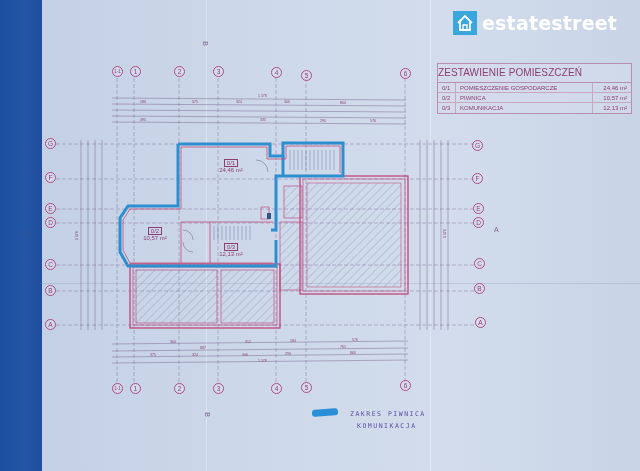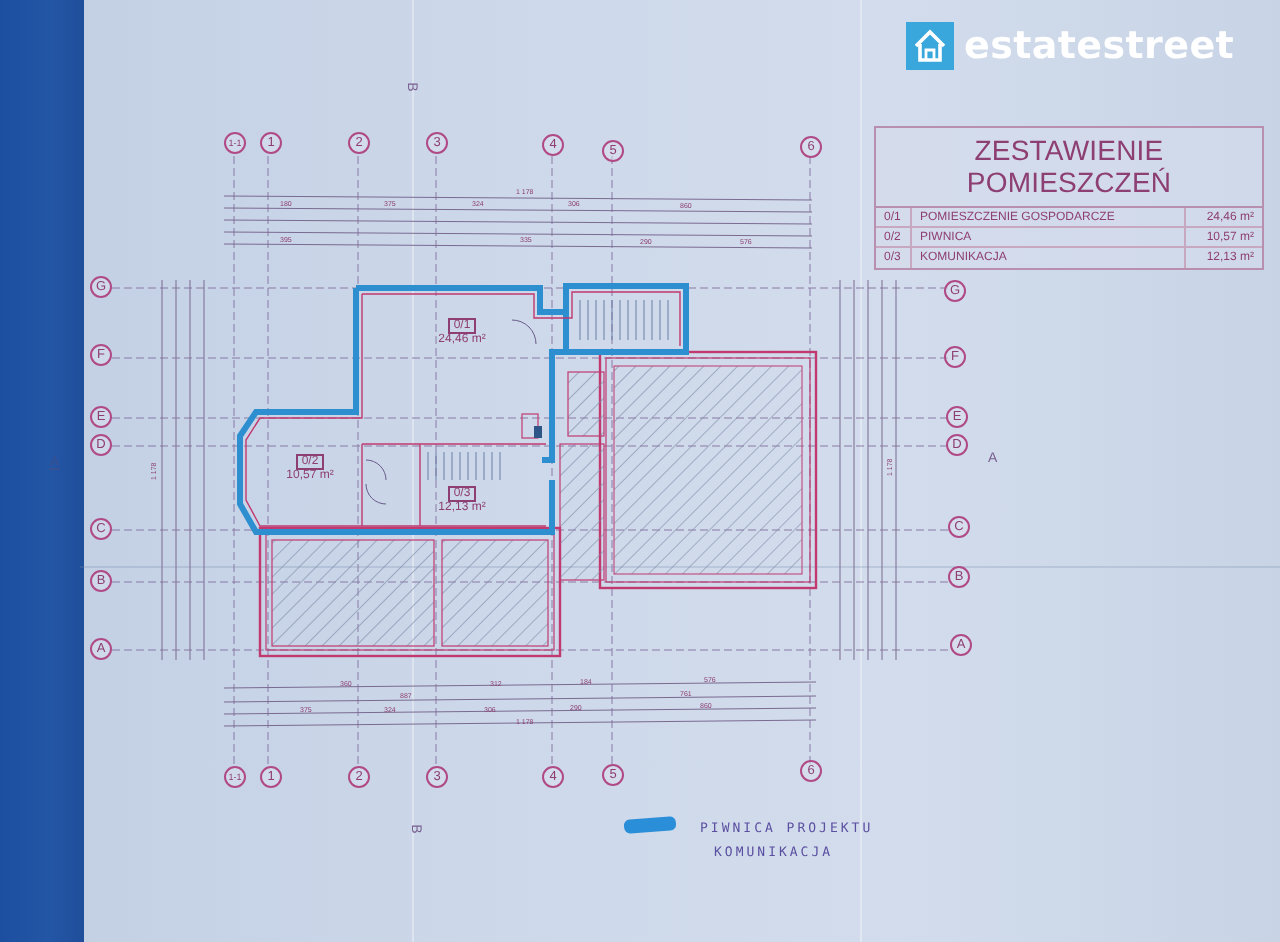--- a/index.html
+++ b/index.html
@@ -13,21 +13,21 @@
     .fold-v { position: absolute; top: 0; width: 1px; height: 471px; background: rgba(255,255,255,0.35); }
     .fold-h { position: absolute; left: 40px; width: 600px; height: 1px; background: rgba(120,140,170,0.25); }
 
     svg.plan { position: absolute; left: 0; top: 0; }
 
     .logo { position: absolute; left: 453px; top: 9px; height: 28px; display: flex; align-items: center; gap: 5px; }
     .logo-icon { width: 24px; height: 24px; background: #39a7dc; display: flex; align-items: center; justify-content: center; }
     .logo-text { color: #ffffff; font-family: "DejaVu Sans", sans-serif; font-weight: bold; font-size: 19px; letter-spacing: 0.2px; }
 
     .table { position: absolute; left: 437px; top: 63px; width: 195px; border: 1px solid #b98fb0; background: rgba(214,220,236,0.6); }
-    .table .title { font-size: 14px; color: #8d3e72; text-align: center; padding: 3px 0 4px; border-bottom: 1px solid #b98fb0; letter-spacing: 0.1px; }
+    .table .title { font-size: 10px; color: #8d3e72; padding: 3px 0 4px; border-bottom: 1px solid #b98fb0; letter-spacing: 0.1px; }
     .table .row { display: flex; font-size: 6px; color: #8d3e72; height: 10px; line-height: 10px; border-bottom: 1px solid #c7a8c0; }
     .table .row:last-child { border-bottom: none; }
     .table .c1 { width: 18px; padding-left: 4px; border-right: 1px solid #c7a8c0; }
     .table .c2 { flex: 1; padding-left: 4px; border-right: 1px solid #c7a8c0; }
     .table .c3 { width: 38px; text-align: right; padding-right: 4px; }
 
     .grid-label { position: absolute; width: 11px; height: 11px; border: 1px solid #b04a86; border-radius: 50%;
       font-size: 6.5px; color: #8d3e72; text-align: center; line-height: 9px; background: rgba(220,225,240,0.5); }
 
     .section-mark { position: absolute; font-size: 7px; color: #7a6090; }
@@ -280,15 +280,15 @@
   <div class="room-lbl" style="left:137px;top:227px;width:36px">
     <div><span class="room-num">0/2</span></div>
     <div class="room-area">10,57 m²</div>
   </div>
   <div class="room-lbl" style="left:214px;top:243px;width:34px">
     <div><span class="room-num">0/3</span></div>
     <div class="room-area">12,13 m²</div>
   </div>
 
   <div class="marker"></div>
-  <div class="handnote" style="left:350px;top:410px">PIWNICA PROJEKTU</div>
+  <div class="handnote" style="left:350px;top:410px">ZAKRES PIWNICA</div>
   <div class="handnote" style="left:357px;top:422px">KOMUNIKACJA</div>
 </div>
 
 </body></html>

